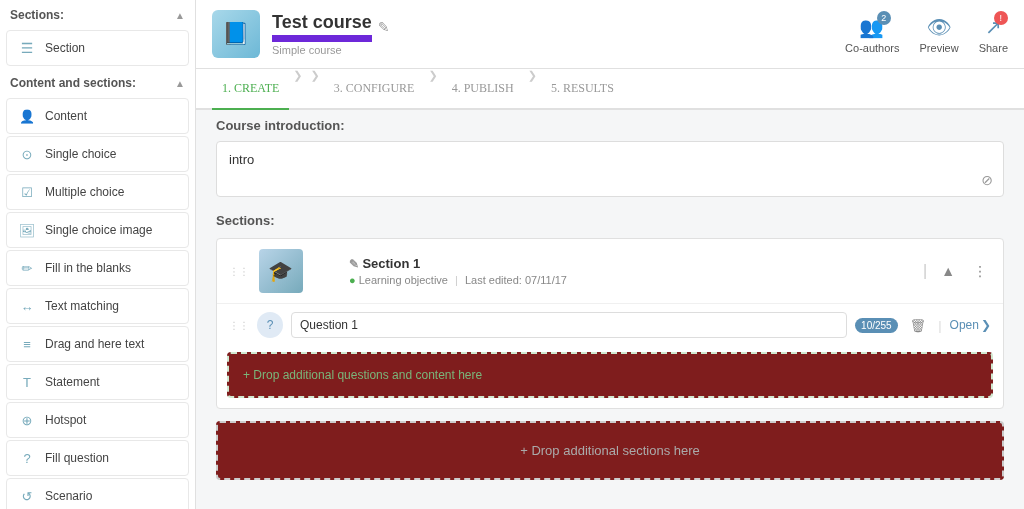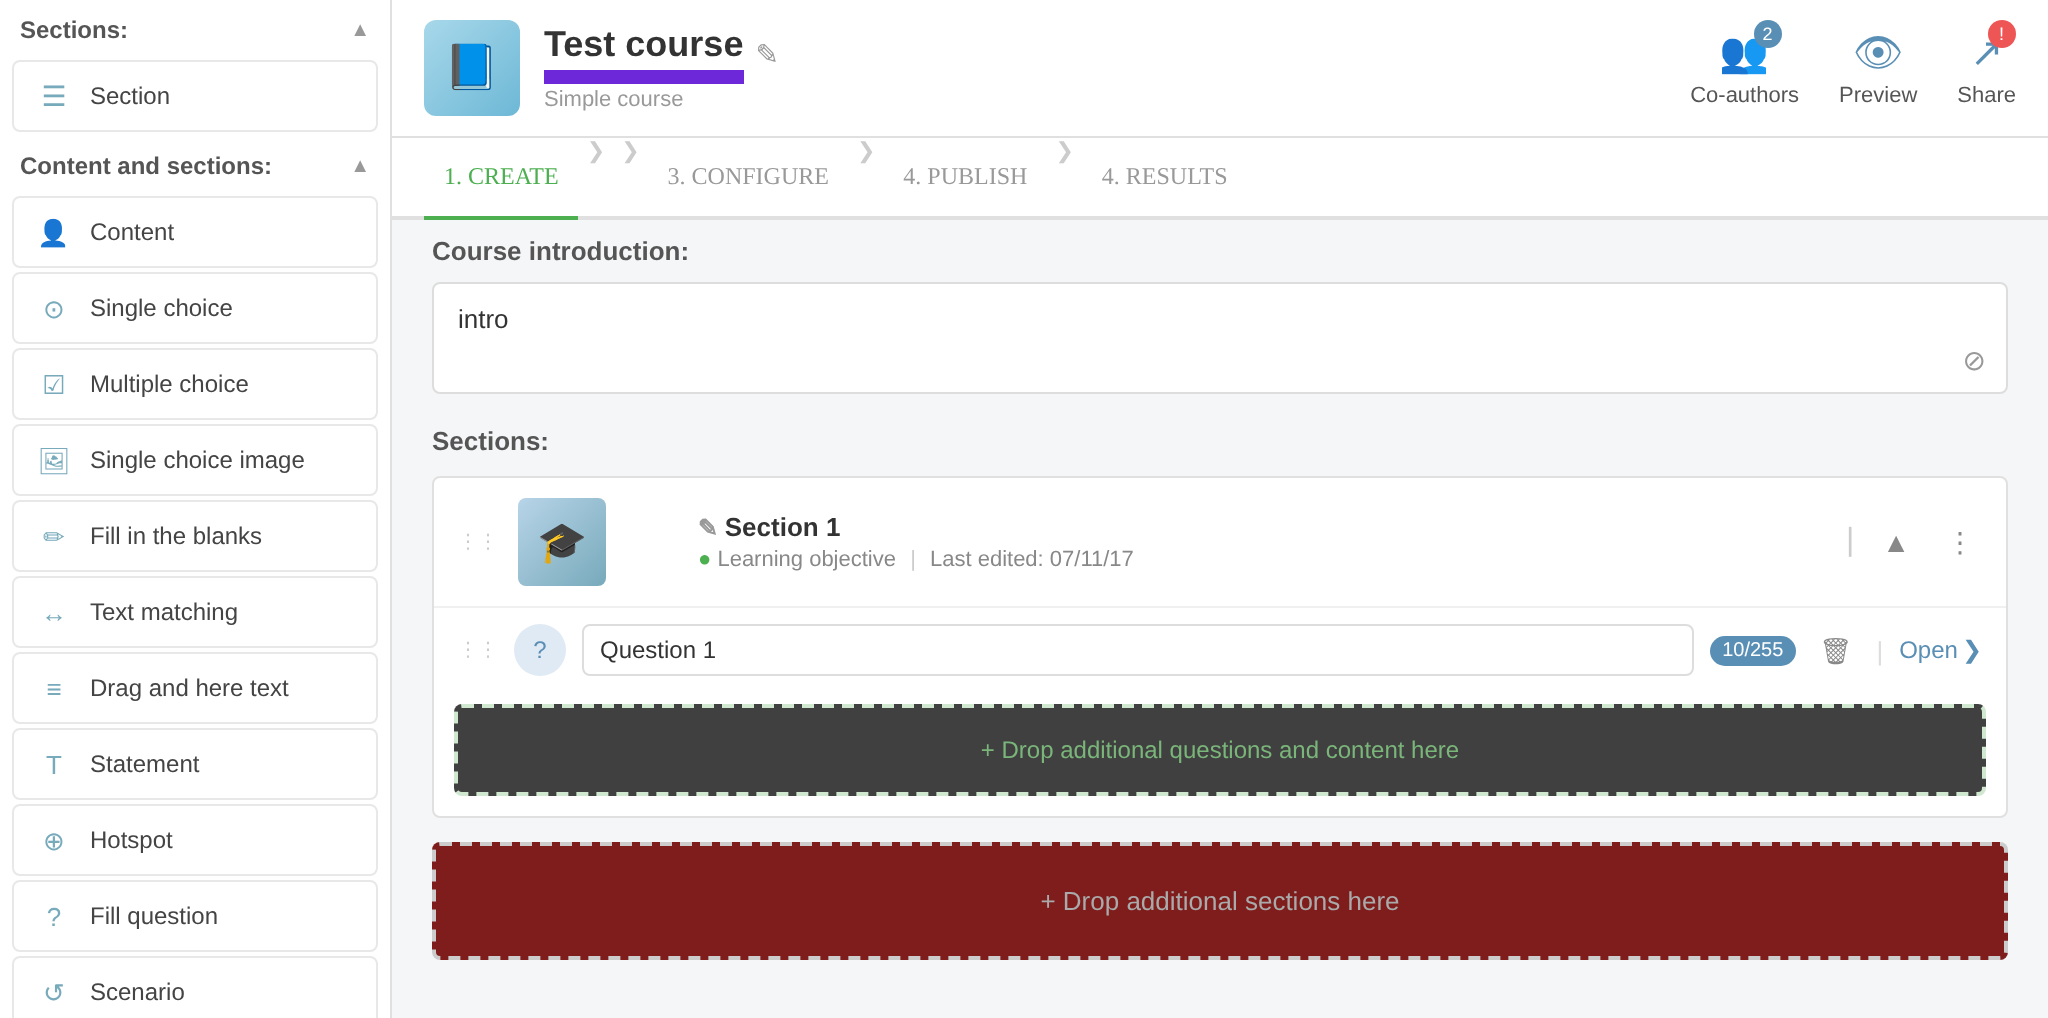--- a/index.html
+++ b/index.html
@@ -188,22 +188,22 @@
       display: flex; align-items: center; gap: 2px;
       color: #5a8fb5; font-size: 12px; font-weight: 500;
       cursor: pointer;
     }
     .sep { color: #ddd; margin: 0 2px; }
 
     
     .drop-zone {
       border: 2px dashed #d0e8d0;
       border-radius: 4px;
-      background: #404040;
-      text-align: center;
+      background: #7f1d1d;
+      text-align: left;
       padding: 14px;
       color: #7ab57a;
       font-size: 12px;
       margin: 6px 10px 10px 10px;
       cursor: pointer;
     }
     .drop-zone-sections {
       border: 2px dashed #ccc;
       border-radius: 4px;
       background: #7f1d1d;
@@ -326,21 +326,21 @@
     <span class="step-arrow">❯</span>
     <div class="step">
       <span>3. CONFIGURE</span>
     </div>
     <span class="step-arrow">❯</span>
     <div class="step">
       <span>4. PUBLISH</span>
     </div>
     <span class="step-arrow">❯</span>
     <div class="step">
-      <span>4. RESULTS</span>
+      <span>5. RESULTS</span>
     </div>
   </div>
 
   <div class="content-area">
 
     <div class="section-label">Course introduction:</div>
     <div class="intro-wrapper">
       <div class="intro-input">
         <span>intro</span>
         <span class="intro-edit-icon">⊘</span>

